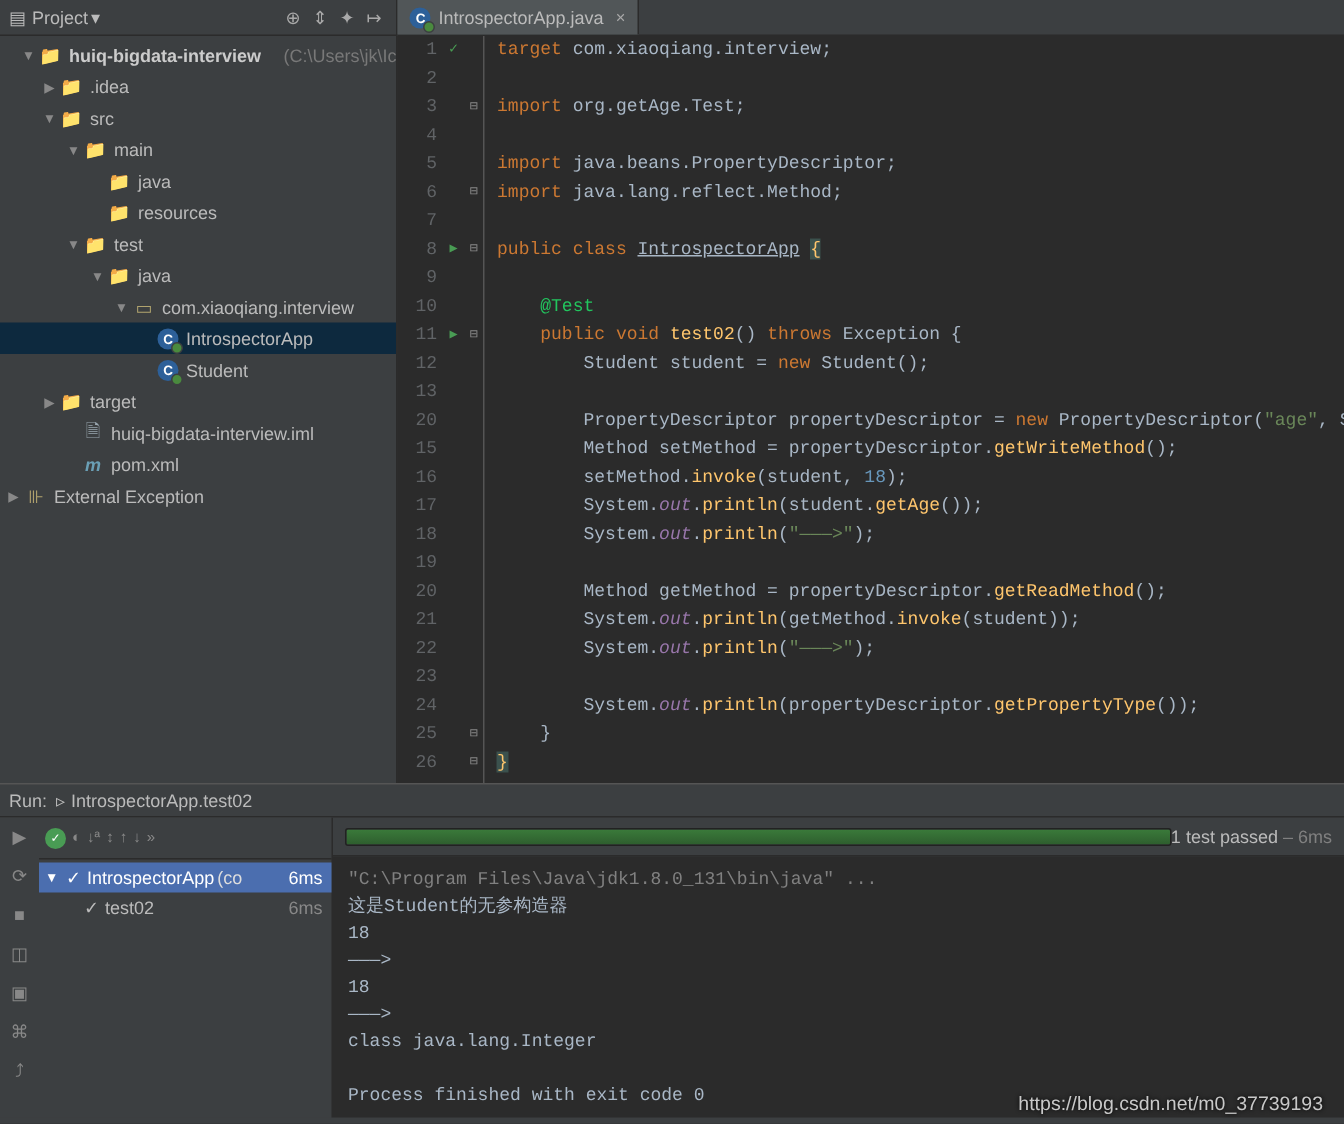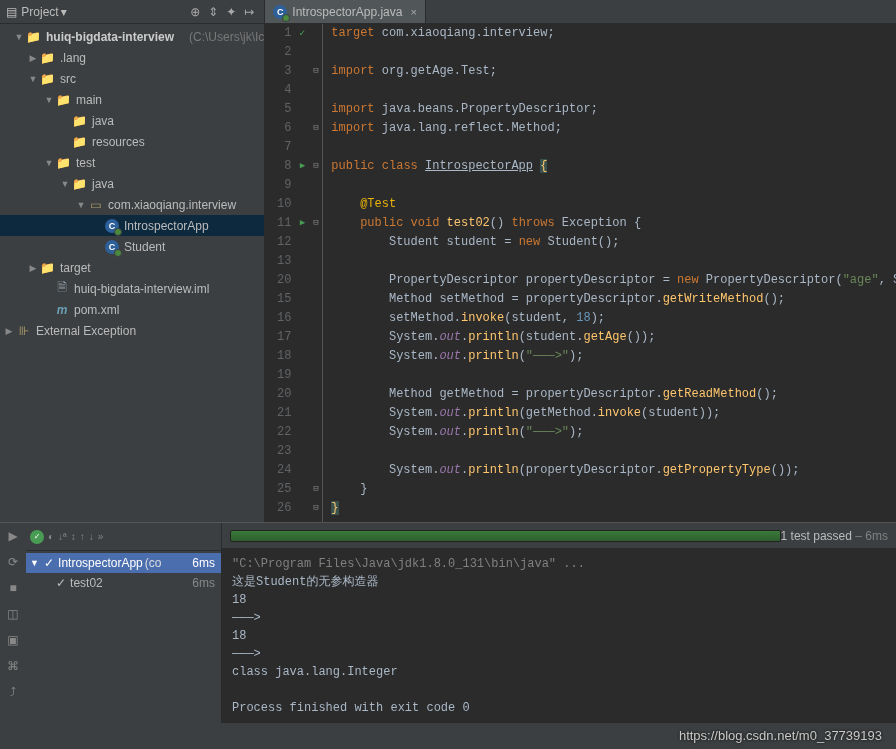--- a/index.html
+++ b/index.html
@@ -39,21 +39,21 @@
 .markers .arrow-run { color: #499c54; font-size: 9px; text-align: center; }
 .fold { width: 14px; border-right: 1px solid #555; }
 .fold div { height: 19px; line-height: 19px; color: #888; font-size: 9px; text-align: center; }
 .code { flex: 1; padding-left: 8px; }
 .code div { height: 19px; line-height: 19px; white-space: pre; }
 .kw { color: #cc7832; }
 .pkg-path { color: #a9b7c6; }
 .str { color: #6a8759; }
 .num { color: #6897bb; }
 .cls { color: #a9b7c6; }
-.ann { color: #eab308; }
+.ann { color: #22c55e; }
 .fn { color: #ffc66d; }
 .field { color: #9876aa; font-style: italic; }
 .punct { color: #a9b7c6; }
 .caret-brace { background: #3b514d; color: #ffc66d; }
 .run-panel { border-top: 1px solid #555; background: #3c3f41; }
 .run-header { display: flex; align-items: center; height: 22px; padding: 0 6px; border-bottom: 1px solid #2b2b2b; }
 .run-header .title { color: #bbbbbb; }
 .run-body { display: flex; height: 200px; }
 .run-left-tools { width: 26px; background: #3c3f41; display: flex; flex-direction: column; align-items: center; padding-top: 4px; gap: 8px; }
 .run-left-tools .tool { width: 18px; height: 18px; display: flex; align-items: center; justify-content: center; color: #888; }
@@ -93,21 +93,21 @@
     <div class="tree" id="tree">
         <div class="node" style="padding-left: 14px;">
           <span class="arrow">▼</span>
           <span class="icon folder">📁</span>
           <span class="label bold">huiq-bigdata-interview</span>
           <span class="suffix"> (C:\Users\jk\Ic</span>
         </div>
         <div class="node" style="padding-left: 28px;">
           <span class="arrow">▶</span>
           <span class="icon folder">📁</span>
-          <span class="label">.lang</span>
+          <span class="label">.idea</span>
         </div>
         <div class="node" style="padding-left: 28px;">
           <span class="arrow">▼</span>
           <span class="icon src-folder">📁</span>
           <span class="label">src</span>
         </div>
         <div class="node" style="padding-left: 44px;">
           <span class="arrow">▼</span>
           <span class="icon folder">📁</span>
           <span class="label">main</span>
@@ -295,20 +295,25 @@
           <div></div>
           <div>        <span class="cls">System</span><span class="punct">.</span><span class="field">out</span><span class="punct">.</span><span class="fn">println</span><span class="punct">(</span><span class="pkg-path">propertyDescriptor</span><span class="punct">.</span><span class="fn">getPropertyType</span><span class="punct">());</span></div>
           <div>    <span class="punct">}</span></div>
           <div><span class="caret-brace">}</span></div>
         </div>
     </div>
   </div>
 </div>
 
 <div class="run-panel">
+  <div class="run-header">
+    <span class="title">Run:</span>
+    <span style="margin-left:6px">▹</span>
+    <span style="margin-left:4px">IntrospectorApp.test02</span>
+  </div>
   <div class="run-body">
     <div class="run-left-tools">
       <span class="tool play-btn">▶</span>
       <span class="tool">⟳</span>
       <span class="tool">■</span>
       <span class="tool">◫</span>
       <span class="tool">▣</span>
       <span class="tool">⌘</span>
       <span class="tool">⤴</span>
     </div>

